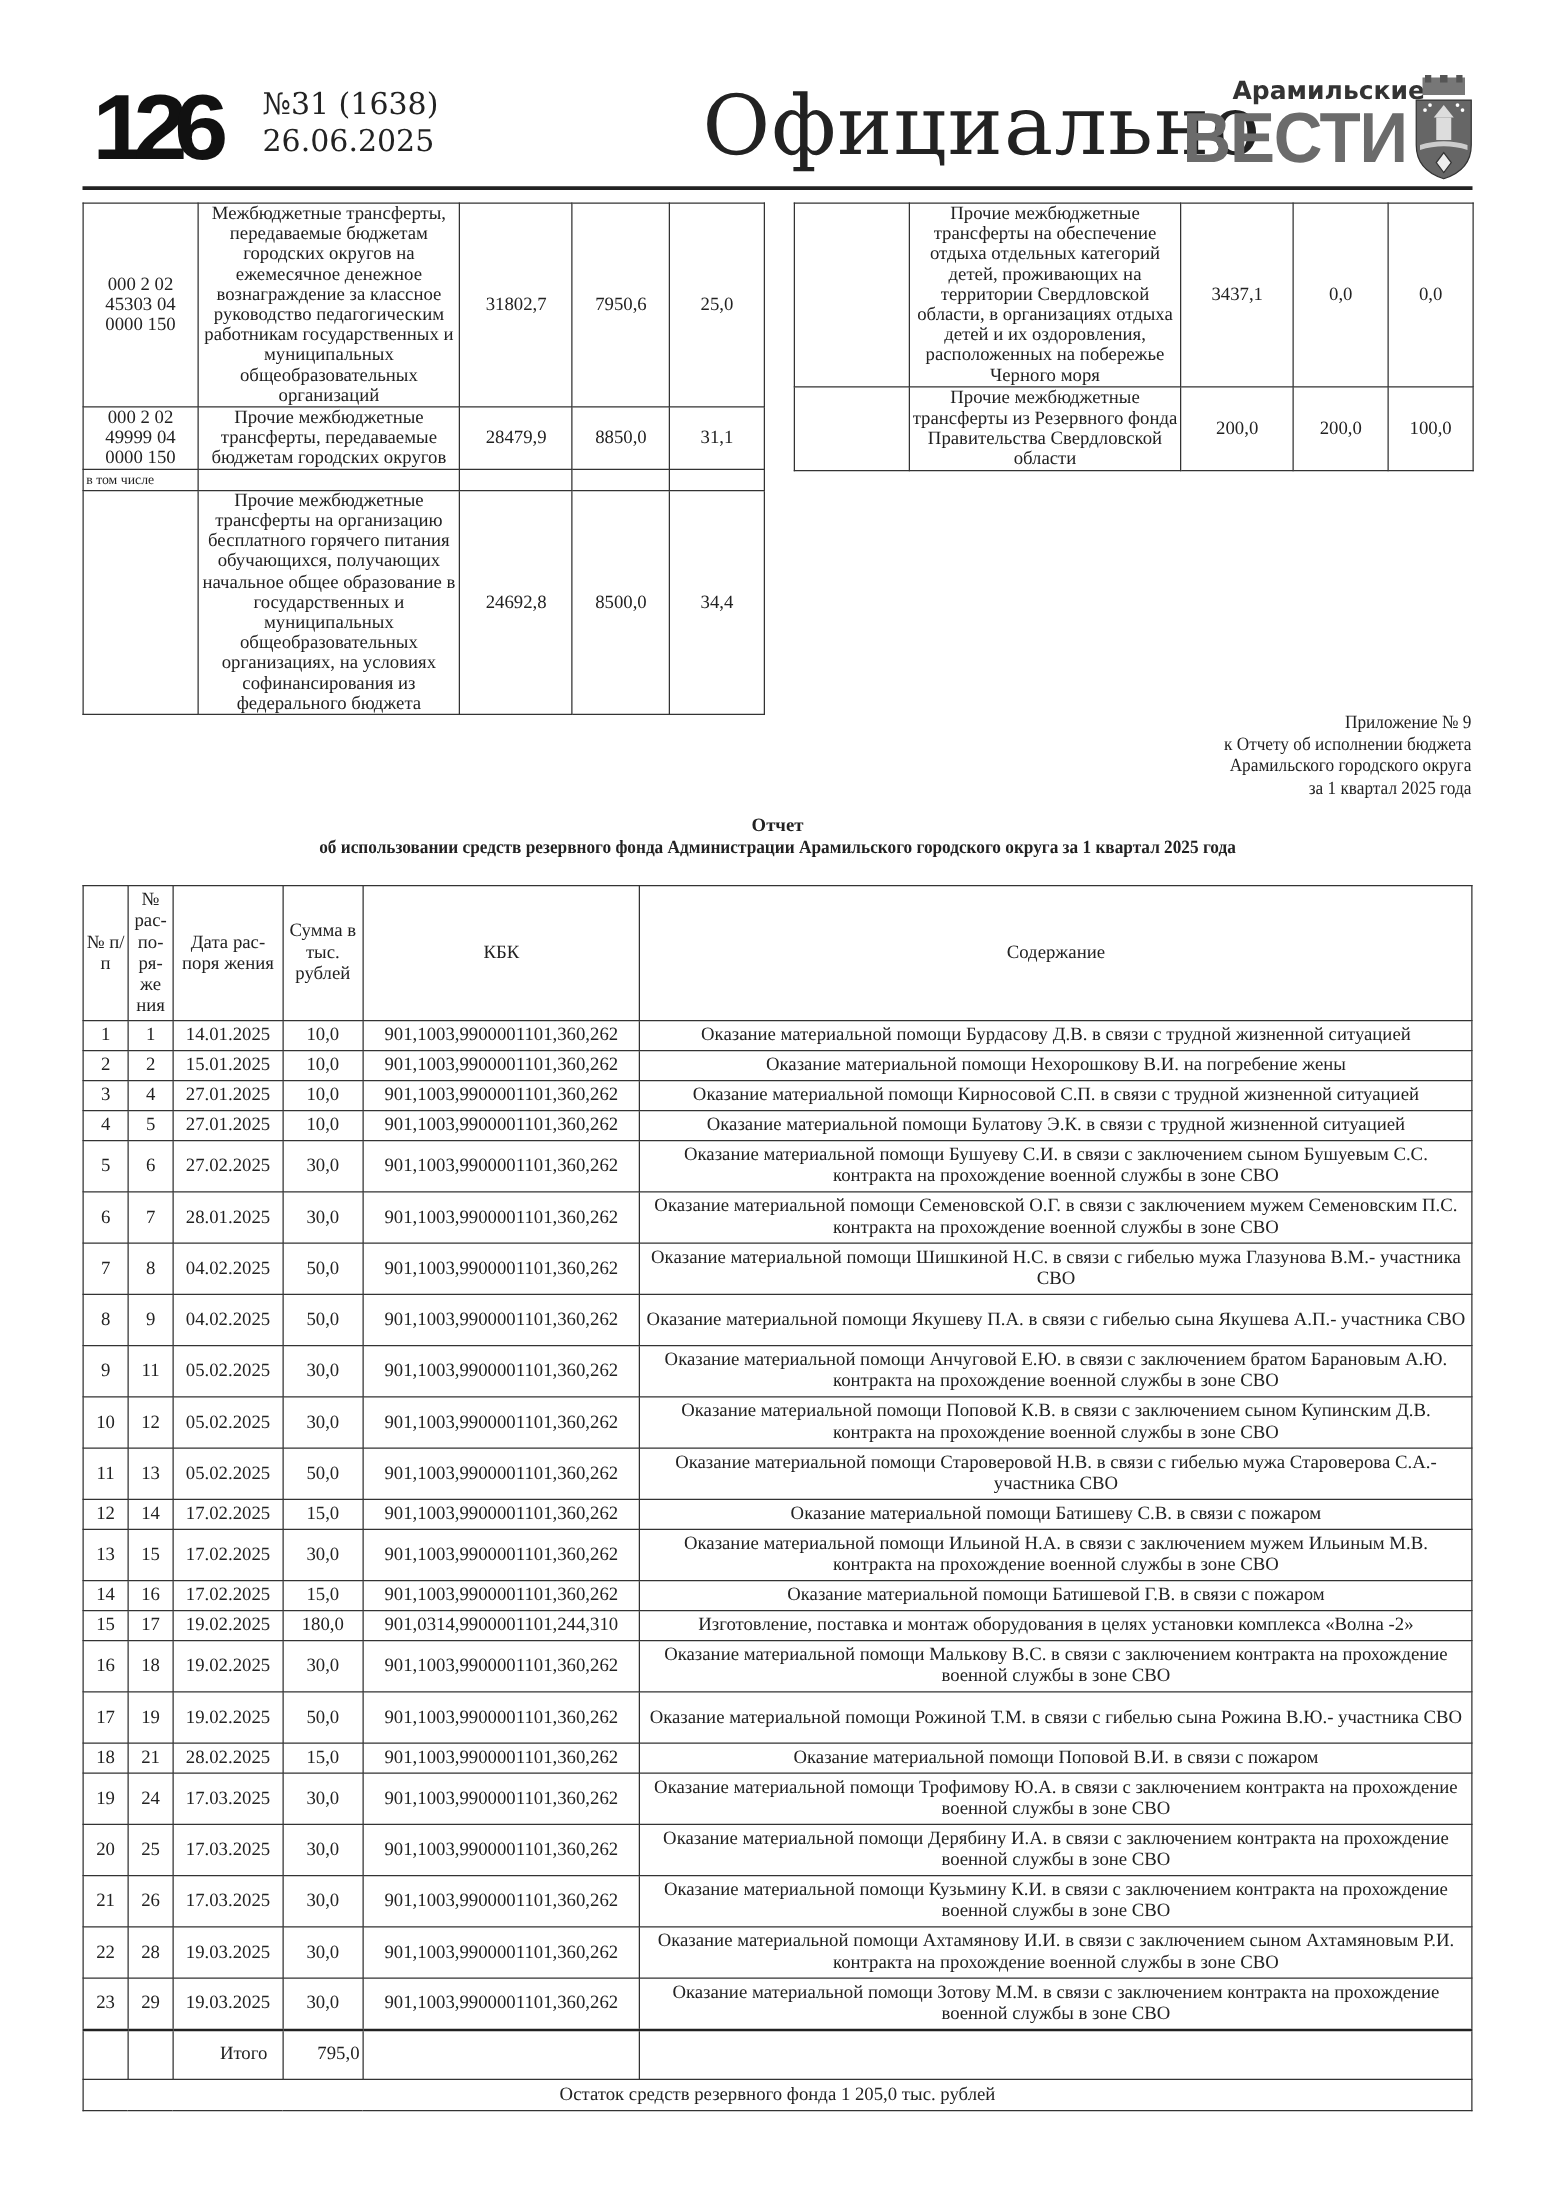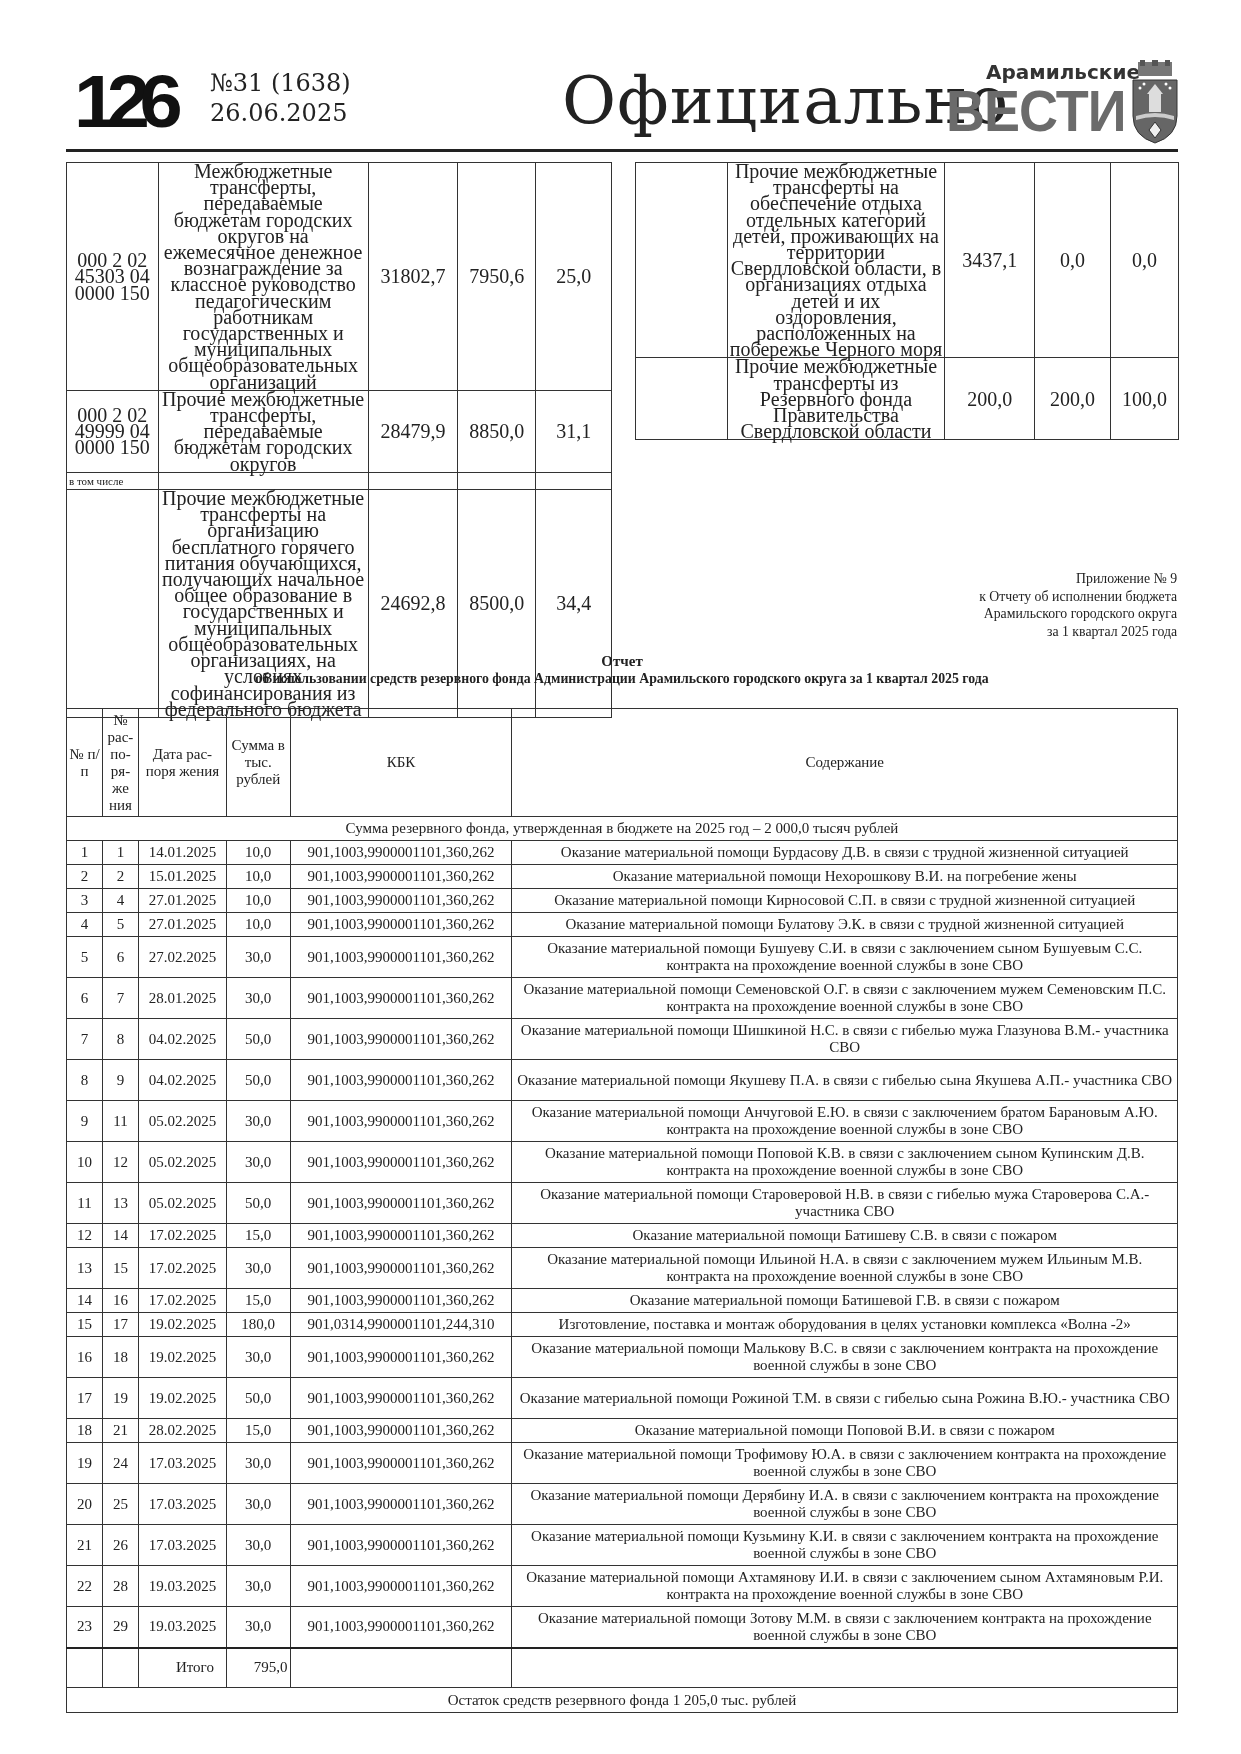--- a/index.html
+++ b/index.html
@@ -15,21 +15,21 @@
   .brand-top { font-family: "DejaVu Sans", sans-serif; font-weight: bold; font-size: 20px; color: #333; line-height: 24px; margin-left: 40px; }
   .brand-main { font-family: "Liberation Sans", sans-serif; font-weight: bold; font-size: 54px; color: #6b6b6b; line-height: 54px; letter-spacing: -1px; transform: scaleY(1.05); }
   .crest { position: absolute; left: 1064px; top: 4px; width: 50px; height: 84px; }
 
   
   table { border-collapse: collapse; position: absolute; }
   td, th { border: 1px solid #333; font-weight: normal; font-size: 15px; line-height: 16px; text-align: center; vertical-align: middle; padding: 0 2px; }
 
   .t-left { left: 66px; top: 162px; width: 546px; }
   .t-right { left: 635px; top: 162px; width: 544px; }
-  .t-left td, .t-right td { font-size: 20px; line-height: 16.2px; }
+  .t-left td, .t-right td { font-size: 15px; line-height: 16.2px; }
   .t-left .inc { text-align: left; font-size: 11px; height: 16px; }
 
   
   .appendix { position: absolute; right: 64px; top: 570px; text-align: right; font-family: "Liberation Serif", serif; font-size: 15px; line-height: 17.5px; transform: scaleX(0.92); transform-origin: right; }
   .rep-title { position: absolute; left: 66px; width: 1112px; text-align: center; font-weight: bold; font-size: 15px; }
   .rep-title.t1 { top: 653px; }
   .rep-title.t2 { top: 670px; transform: scaleX(0.92); }
 
   
   .t-main { left: 66px; top: 708px; width: 1112px; }
@@ -162,23 +162,20 @@
     <tr>
       <th>№ п/п</th>
       <th>№ рас-по-ря-же ния</th>
       <th>Дата рас-поря жения</th>
       <th>Сумма в тыс. рублей</th>
       <th>КБК</th>
       <th>Содержание</th>
     </tr>
   </thead>
   <tbody id="main-body">
-    <tr class="span-row">
-      <td colspan="6">Сумма резервного фонда, утвержденная в бюджете на 2025 год – 2 000,0 тысяч рублей</td>
-    </tr>
   <tr class="r1">
         <td>1</td>
         <td>1</td>
         <td>14.01.2025</td>
         <td>10,0</td>
         <td>901,1003,9900001101,360,262</td>
         <td class="desc">Оказание материальной помощи Бурдасову Д.В. в связи с трудной жизненной ситуацией</td>
       </tr>
       <tr class="r1">
         <td>2</td>

